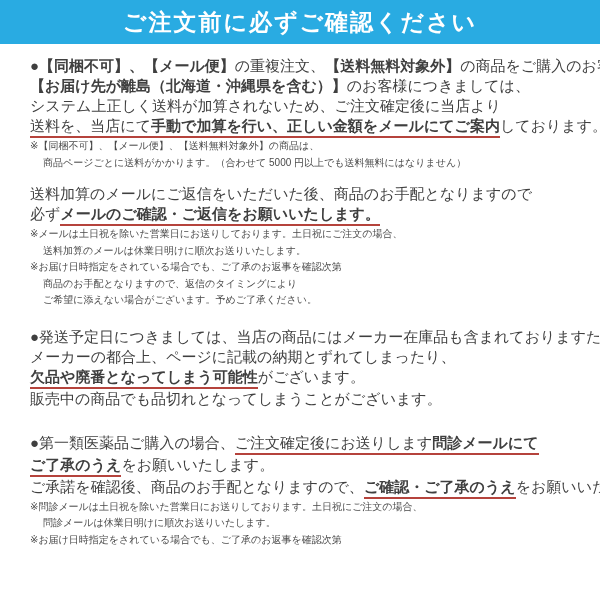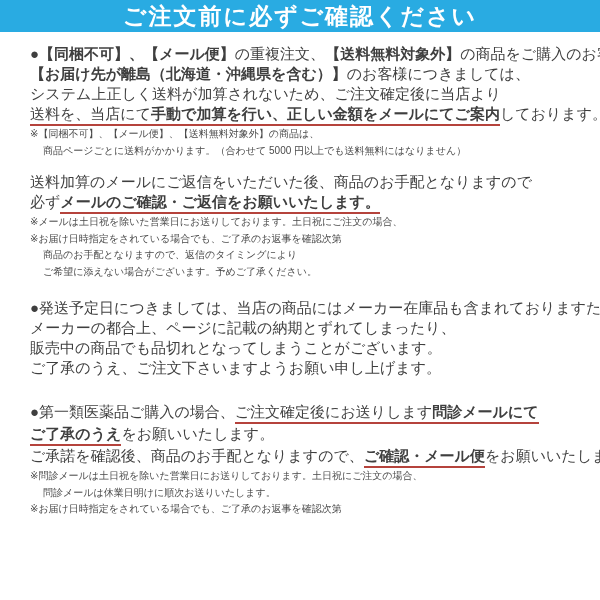--- a/index.html
+++ b/index.html
@@ -4,21 +4,21 @@
 <style>
   html,body{margin:0;padding:0;}
   body{
     width:600px;height:600px;
     background:#ffffff;
     font-family:"Liberation Sans","DejaVu Sans",sans-serif;
     color:#3f3f3f;
     overflow:hidden;
   }
   .banner{
-    height:32px;
+    height:44px;
     display:flex;align-items:center;justify-content:center;
     font-size:23px;font-weight:bold;letter-spacing:2px;
     color:#fff;
   }
   .content{
     padding:12px 8px 0 30px;
   }
   .section{margin:0 0 13px 0;}
   .section:nth-child(3){margin-bottom:16px;}
   .section:nth-child(3){margin-top:18px;}
@@ -53,31 +53,32 @@
       <div class="line"><span class="b">【お届け先が離島（北海道・沖縄県を含む）】</span><span>のお客様につきましては、</span></div>
       <div class="line"><span>システム上正しく送料が加算されないため、ご注文確定後に当店より</span></div>
       <div class="line"><span class="u">送料を、当店にて</span><span class="b u">手動で加算を行い、正しい金額をメールにてご案内</span><span>しております。</span></div>
       <div class="note">※【同梱不可】、【メール便】、【送料無料対象外】の商品は、</div>
       <div class="note indent">商品ページごとに送料がかかります。（合わせて 5000 円以上でも送料無料にはなりません）</div>
     </div>
     <div class="section">
       <div class="line"><span>送料加算のメールにご返信をいただいた後、商品のお手配となりますので</span></div>
       <div class="line"><span>必ず</span><span class="b u">メールのご確認・ご返信をお願いいたします。</span></div>
       <div class="note">※メールは土日祝を除いた営業日にお送りしております。土日祝にご注文の場合、</div>
+      <div class="note indent">送料加算のメールは休業日明けに順次お送りいたします。</div>
       <div class="note">※お届け日時指定をされている場合でも、ご了承のお返事を確認次第</div>
       <div class="note indent">商品のお手配となりますので、返信のタイミングにより</div>
       <div class="note indent">ご希望に添えない場合がございます。予めご了承ください。</div>
     </div>
     <div class="section">
       <div class="line"><span>●発送予定日につきましては、当店の商品にはメーカー在庫品も含まれておりますため</span></div>
       <div class="line"><span>メーカーの都合上、ページに記載の納期とずれてしまったり、</span></div>
+      <div class="line"><span class="b u">欠品や廃番となってしまう可能性</span><span>がございます。</span></div>
       <div class="line"><span>販売中の商品でも品切れとなってしまうことがございます。</span></div>
-      <div class="line"><span>ご了承のうえ、ご注文下さいますようお願い申し上げます。</span></div>
     </div>
     <div class="section">
       <div class="line"><span>●第一類医薬品ご購入の場合、</span><span class="u">ご注文確定後にお送りします</span><span class="b u">問診メールにて</span></div>
       <div class="line"><span class="b u">ご了承のうえ</span><span>をお願いいたします。</span></div>
-      <div class="line"><span>ご承諾を確認後、商品のお手配となりますので、</span><span class="b u">ご確認・メール便</span><span>をお願いいたします。</span></div>
+      <div class="line"><span>ご承諾を確認後、商品のお手配となりますので、</span><span class="b u">ご確認・ご了承のうえ</span><span>をお願いいたします。</span></div>
       <div class="note">※問診メールは土日祝を除いた営業日にお送りしております。土日祝にご注文の場合、</div>
       <div class="note indent">問診メールは休業日明けに順次お送りいたします。</div>
       <div class="note">※お届け日時指定をされている場合でも、ご了承のお返事を確認次第</div>
     </div>
   </div>
 
 </body></html>

